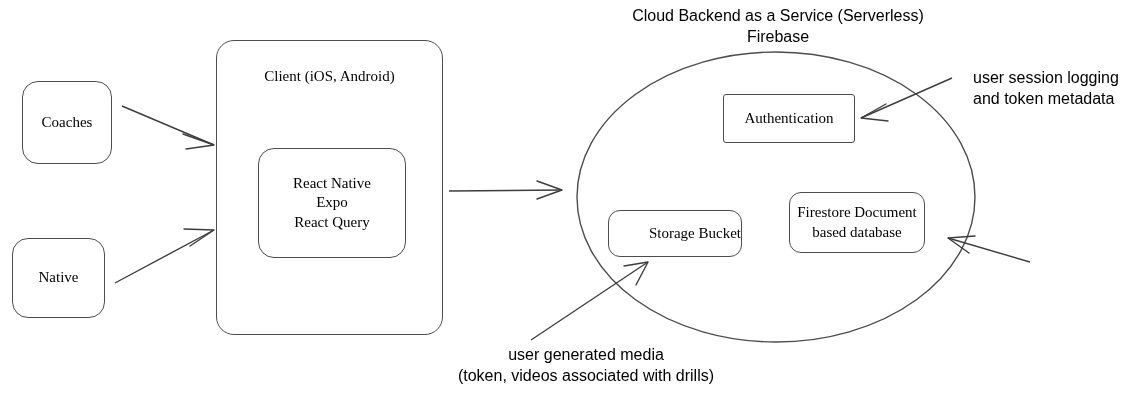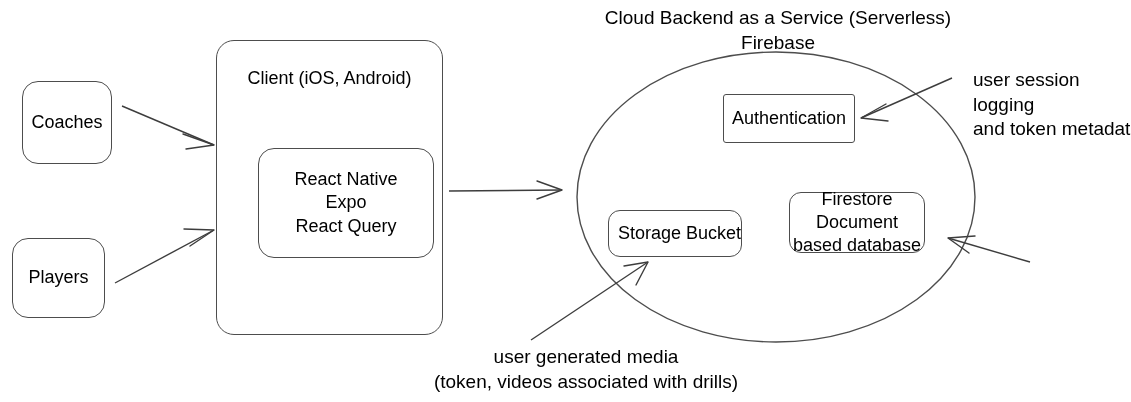--- a/index.html
+++ b/index.html
@@ -31,38 +31,39 @@
     background: transparent;
     display: flex;
     align-items: center;
     justify-content: center;
     text-align: center;
     line-height: 1.28;
     color: #000000;
   }
   .node-label {
     white-space: pre-line;
-    font-size: 18px;
+    font-size: 15px;
+    font-family: Liberation Serif, serif;
   }
   #coaches-box  { left: 22px;  top: 65px;  width: 90px;  height: 83px; border-radius: 16px; margin-top: 16px; }
   #players-box  { left: 12px;  top: 238px; width: 93px;  height: 80px; border-radius: 16px; }
   #client-box   { left: 216px; top: 40px;  width: 227px; height: 295px; border-radius: 18px;
                   align-items: flex-start; justify-content: center; }
   #client-box .node-label { margin-top: 26px; }
-  #stack-box    { left: 258px; top: 148px; width: 176px; height: 110px; border-radius: 16px; }
+  #stack-box    { left: 258px; top: 148px; width: 148px; height: 110px; border-radius: 16px; }
   #auth-box     { left: 723px; top: 94px;  width: 132px; height: 49px;  border-radius: 3px; }
   #storage-box  { left: 608px; top: 210px; width: 134px; height: 47px;  border-radius: 12px; justify-content: flex-end; }
   #firestore-box{ left: 789px; top: 192px; width: 136px; height: 61px;  border-radius: 12px; }
 
   .free-text {
     position: absolute;
     text-align: center;
     white-space: pre-line;
     line-height: 1.3;
-    font-size: 19px;
+    font-size: 16px;
     color: #000000;
   }
   #cloud-title       { left: 578px; top: 6px;   width: 400px; }
   #auth-annotation   { left: 973px; top: 68px;  width: 170px; text-align: left; }
   #firestore-annotation { left: 960px; top: 268px; width: 150px; }
   #storage-annotation{ left: 416px; top: 345px; width: 340px; }
   .ellipse-outline {
     fill: none;
     stroke: #4d4d4d;
     stroke-width: 1.4;
@@ -109,21 +110,21 @@
   </svg>
 
   <div class="free-text" id="cloud-title">Cloud Backend as a Service (Serverless)
 Firebase</div>
 
   <div class="node-box" id="coaches-box">
     <span class="node-label">Coaches</span>
   </div>
 
   <div class="node-box" id="players-box">
-    <span class="node-label">Players</span>
+    <span class="node-label">Native</span>
   </div>
 
   <div class="node-box" id="client-box">
     <span class="node-label">Client (iOS, Android)</span>
   </div>
 
   <div class="node-box" id="stack-box">
     <span class="node-label">React Native
 Expo
 React Query</span>

